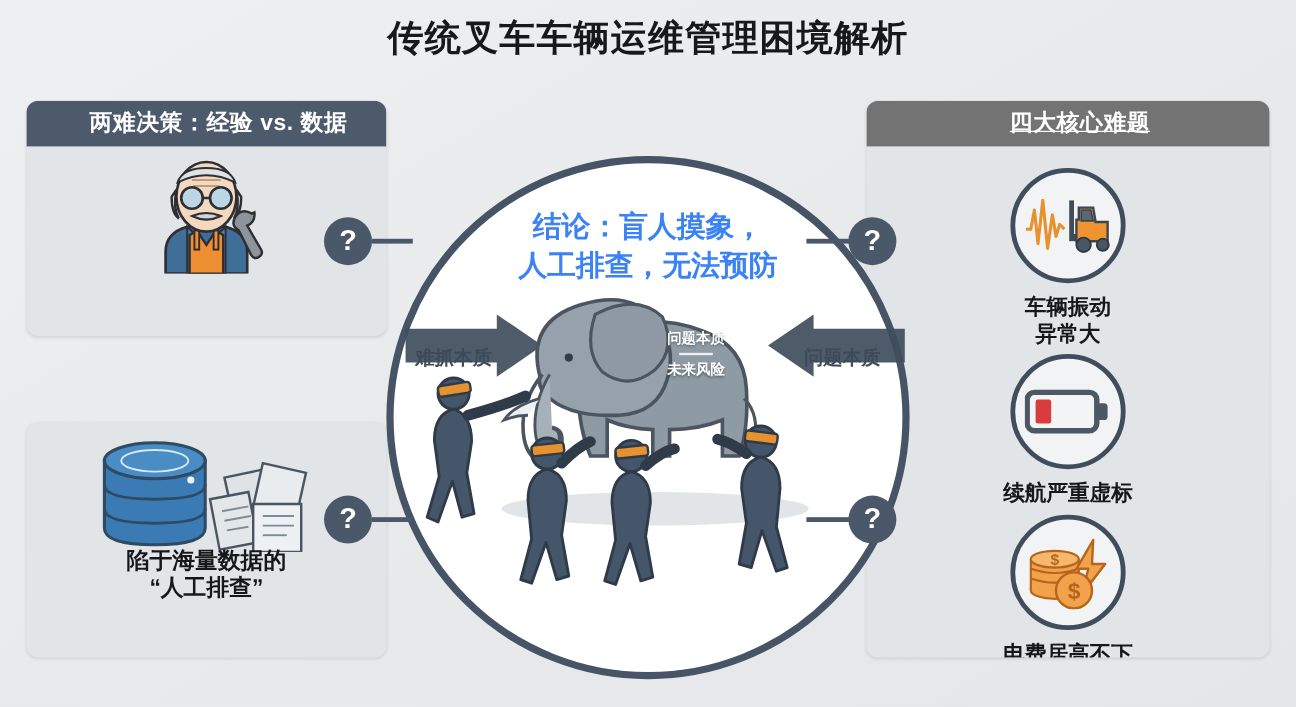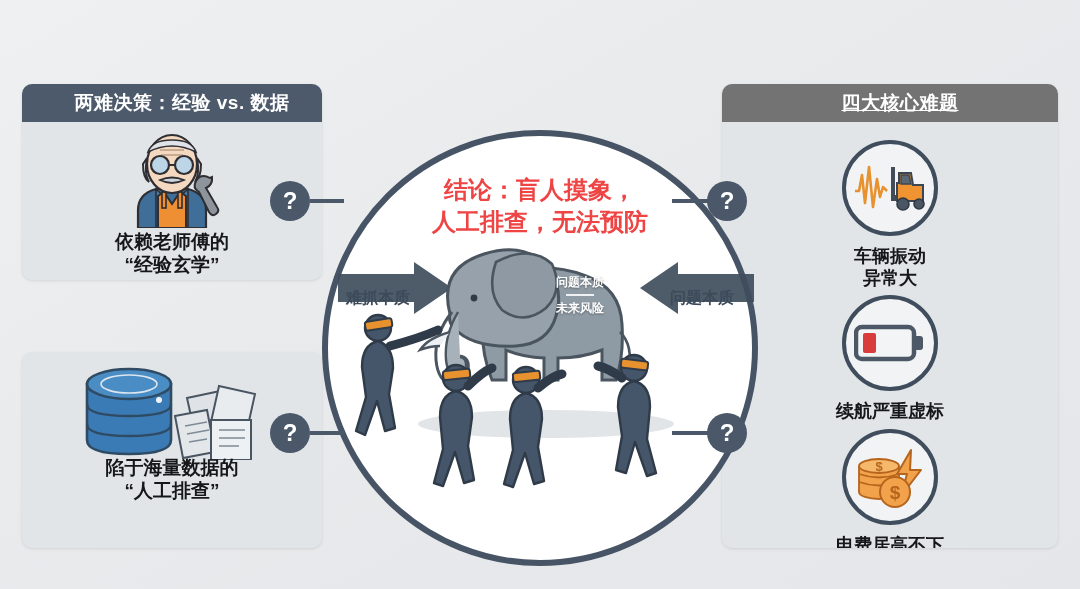--- a/index.html
+++ b/index.html
@@ -91,21 +91,21 @@
     position: absolute;
     left: 322px; top: 130px;
     width: 436px; height: 436px;
     border-radius: 50%;
     background: #ffffff;
     border: 6px solid #465466;
   }
   #conclusion {
     position: absolute; top: 38px; left: 0; width: 100%;
     text-align: center;
-    font-size: 24px; font-weight: bold; color: #ef4444;
+    font-size: 24px; font-weight: bold; color: #3b82f6;
     line-height: 1.32;
   }
   .flow-label {
     position: absolute;
     font-size: 16px; font-weight: bold; color: #3c4a5a;
     white-space: nowrap;
   }
   #flow-left  { left: 18px;  top: 152px; }
   #flow-right { right: 18px; top: 152px; }
 
@@ -146,20 +146,21 @@
   #c-tr { left: 672px; top: 199px; width: 36px; }
   #c-br { left: 672px; top: 431px; width: 36px; }
 
   svg { display: block; }
 </style>
 </head>
 <body>
 
 <div id="stage">
 
+  <div class="page-title">传统叉车车辆运维管理困境解析</div>
 
   <div class="panel" id="panel-exp">
     <div class="panel-head head-slate">两难决策：经验 vs. 数据</div>
     <div class="panel-body">
 
       <div class="left-icon">
         <svg width="108" height="96" viewBox="0 0 108 96">
 
           <path d="M20 96 L20 78 Q20 62 38 57 L70 57 Q88 62 88 78 L88 96 Z" fill="#3f6e99" stroke="#2e2e33" stroke-width="2.2"></path>
           <path d="M38 57 L54 72 L70 57 L70 96 L38 96 Z" fill="#4a7fae" stroke="#2e2e33" stroke-width="1.6"></path>
@@ -179,24 +180,20 @@
           <circle cx="42" cy="33" r="9" fill="#bcd6e8" stroke="#2e2e33" stroke-width="2.2"></circle>
           <circle cx="66" cy="33" r="9" fill="#bcd6e8" stroke="#2e2e33" stroke-width="2.2"></circle>
           <line x1="51" y1="33" x2="57" y2="33" stroke="#2e2e33" stroke-width="2.2"></line>
 
           <path d="M42 48 Q54 43 66 48 Q54 54 42 48 Z" fill="#cfd4da" stroke="#2e2e33" stroke-width="1.8"></path>
 
           <path d="M92 46 q-9 -5 -14 3 q-4 7 3 11 l10 20 q3 5 7 2 q4 -3 1 -7 l-11 -19 q7 -3 6 -11 z" fill="#8d949c" stroke="#2e2e33" stroke-width="2"></path>
         </svg>
       </div>
 
-      <div class="left-label" id="exp-label">
-        <div>依赖老师傅的</div>
-        <div>“经验玄学”</div>
-      </div>
     </div>
   </div>
 
   <div class="panel" id="panel-data">
     <div class="panel-body" style="height:100%">
 
       <div class="left-icon" style="top:8px">
         <svg width="186" height="100" viewBox="0 0 186 100">
 
           <g stroke="#2f4a63" stroke-width="2.6" fill="#3b7bb5">

